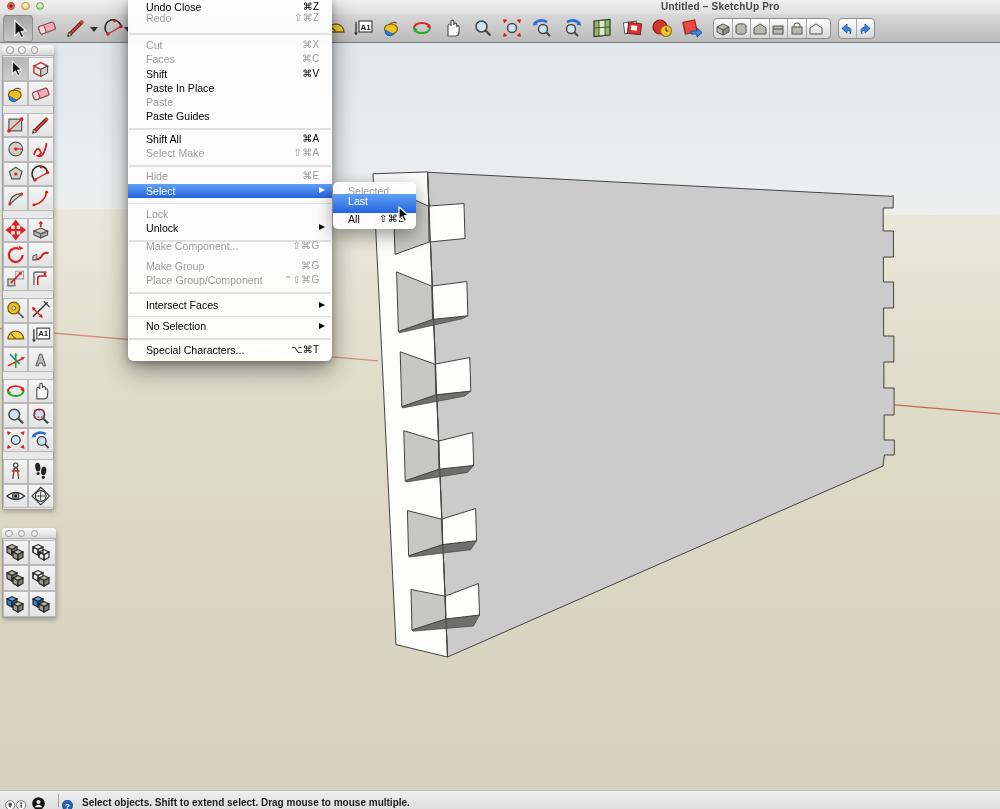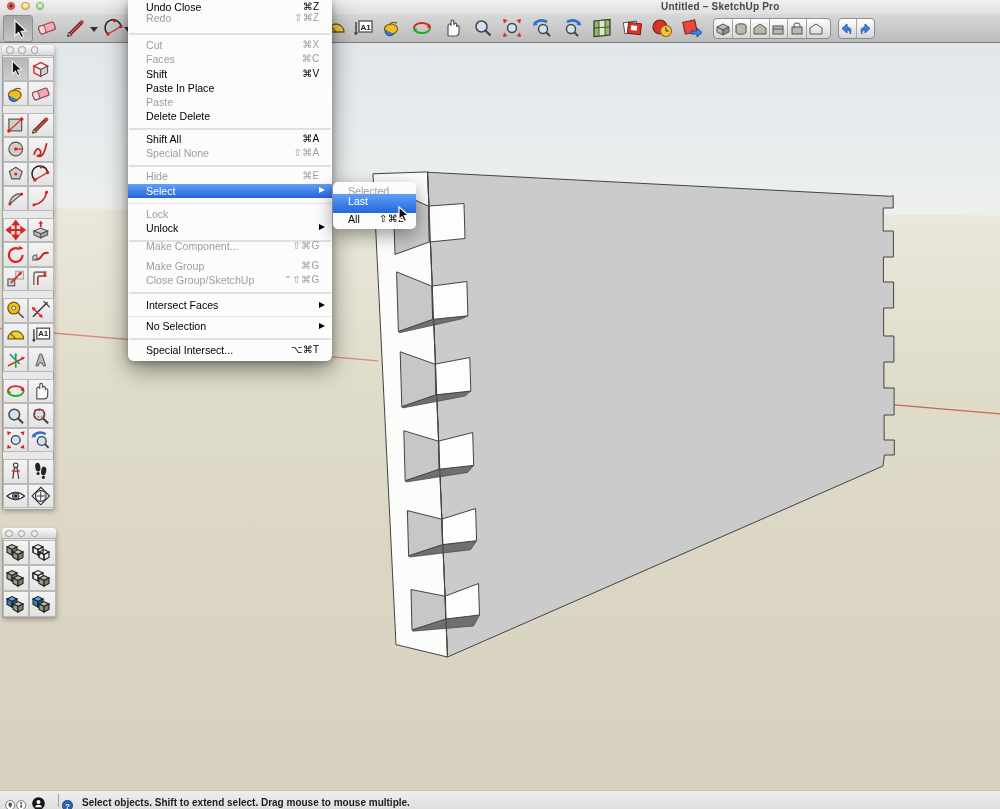--- a/index.html
+++ b/index.html
@@ -722,29 +722,29 @@
       <span class="lab">Shift</span>
       <span class="sc">⌘V</span>
     </div>
     <div class="mi" style="top:81.0px">
       <span class="lab">Paste In Place</span>
     </div>
     <div class="mi dis" style="top:95.0px">
       <span class="lab">Paste</span>
     </div>
     <div class="mi" style="top:109.0px">
-      <span class="lab">Delete Delete</span>
+      <span class="lab">Paste Guides</span>
     </div>
     <div class="sep" style="top:128.3px"></div>
     <div class="mi" style="top:132.0px">
       <span class="lab">Shift All</span>
       <span class="sc">⌘A</span>
     </div>
     <div class="mi dis" style="top:146.4px">
-      <span class="lab">Special None</span>
+      <span class="lab">Select Make</span>
       <span class="sc">⇧⌘A</span>
     </div>
     <div class="sep" style="top:165.3px"></div>
     <div class="mi dis" style="top:169.0px">
       <span class="lab">Hide</span>
       <span class="sc">⌘E</span>
     </div>
     <div class="mi hi" style="top:183.8px">
       <span class="lab">Select</span>
       <span class="arr"></span>
@@ -760,36 +760,36 @@
     <div class="sep" style="top:240.2px"></div>
     <div class="mi dis" style="top:239px">
       <span class="lab">Make Component...</span>
       <span class="sc">⇧⌘G</span>
     </div>
     <div class="mi dis" style="top:258.8px">
       <span class="lab">Make Group</span>
       <span class="sc">⌘G</span>
     </div>
     <div class="mi dis" style="top:272.8px">
-      <span class="lab">Close Group/SketchUp</span>
+      <span class="lab">Place Group/Component</span>
       <span class="sc">⌃⇧⌘G</span>
     </div>
     <div class="sep" style="top:292.1px"></div>
     <div class="mi" style="top:298px">
       <span class="lab">Intersect Faces</span>
       <span class="arr"></span>
     </div>
     <div class="sep" style="top:315.6px"></div>
     <div class="mi" style="top:319.2px">
       <span class="lab">No Selection</span>
       <span class="arr"></span>
     </div>
     <div class="sep" style="top:338.1px"></div>
     <div class="mi" style="top:342.7px">
-      <span class="lab">Special Intersect...</span>
+      <span class="lab">Special Characters...</span>
       <span class="sc">⌥⌘T</span>
     </div>
   </div>
 <div class="submenu">
 <div class="mi dis" style="top:2px">
       <span class="lab" style="left:15.5px">Selected</span>
     </div>
 <div class="mi hi" style="top:12px;height:19px">
       <span class="lab" style="left:15.5px">Last</span>
     </div>

